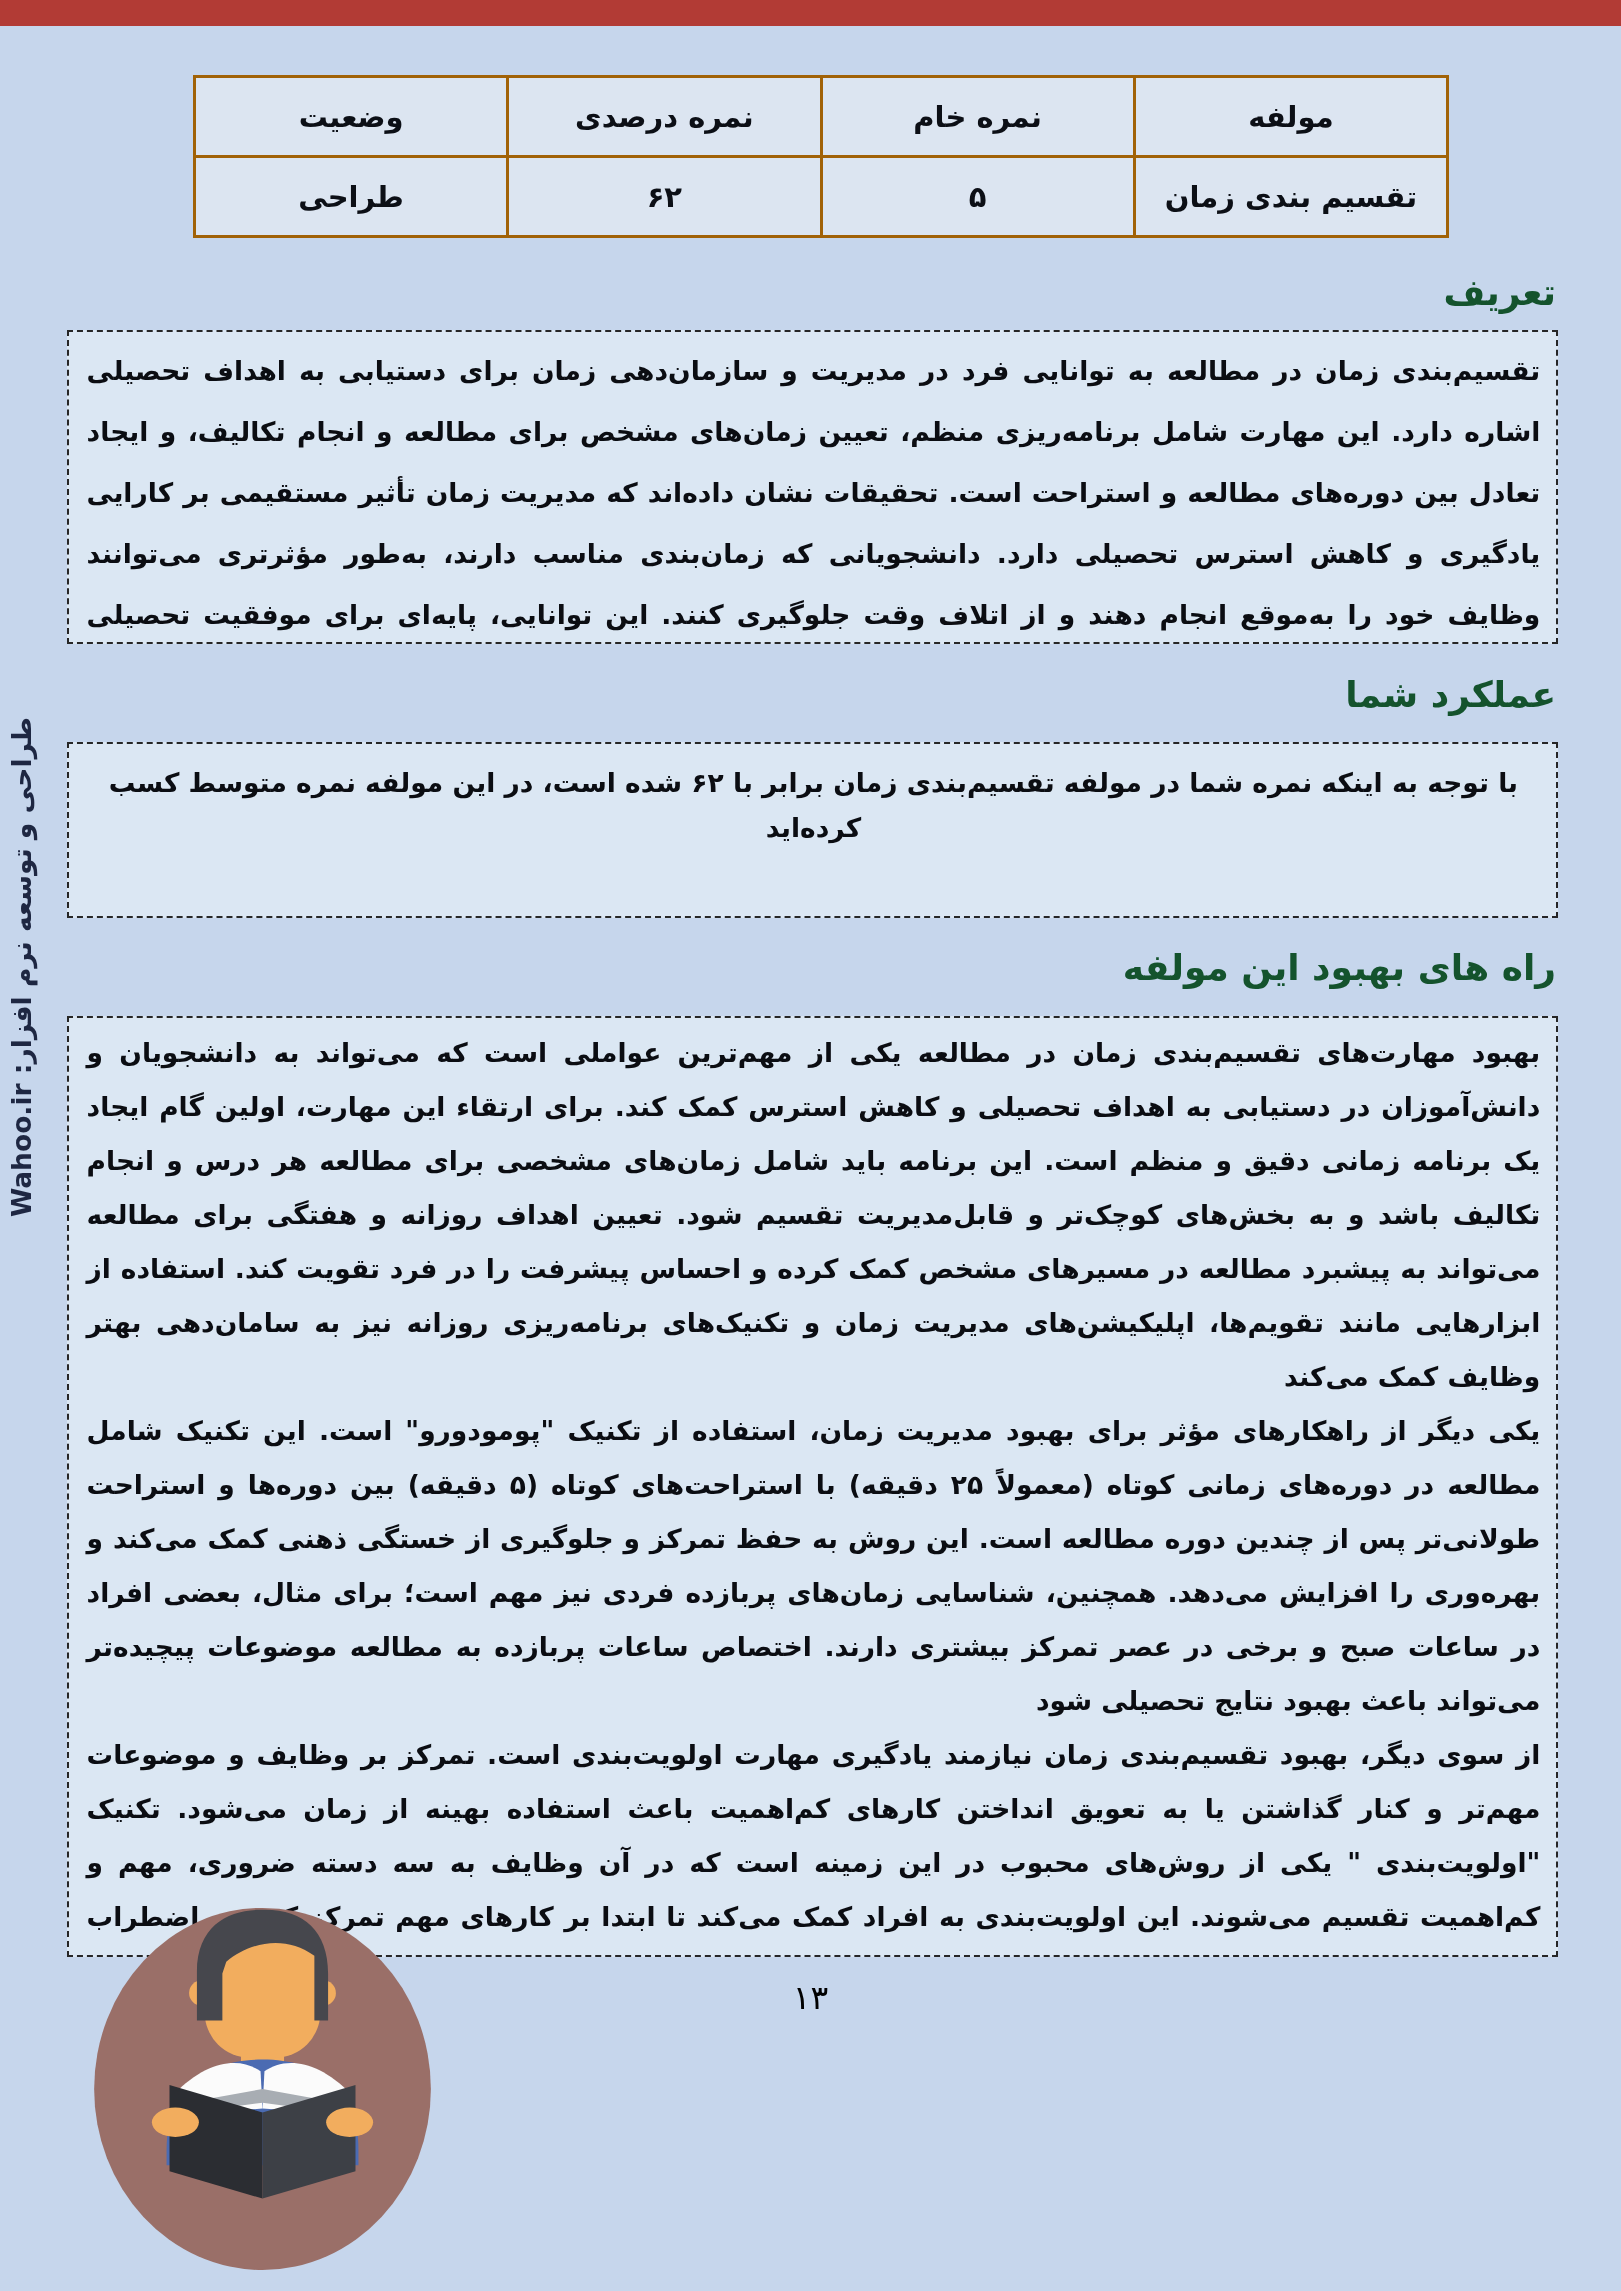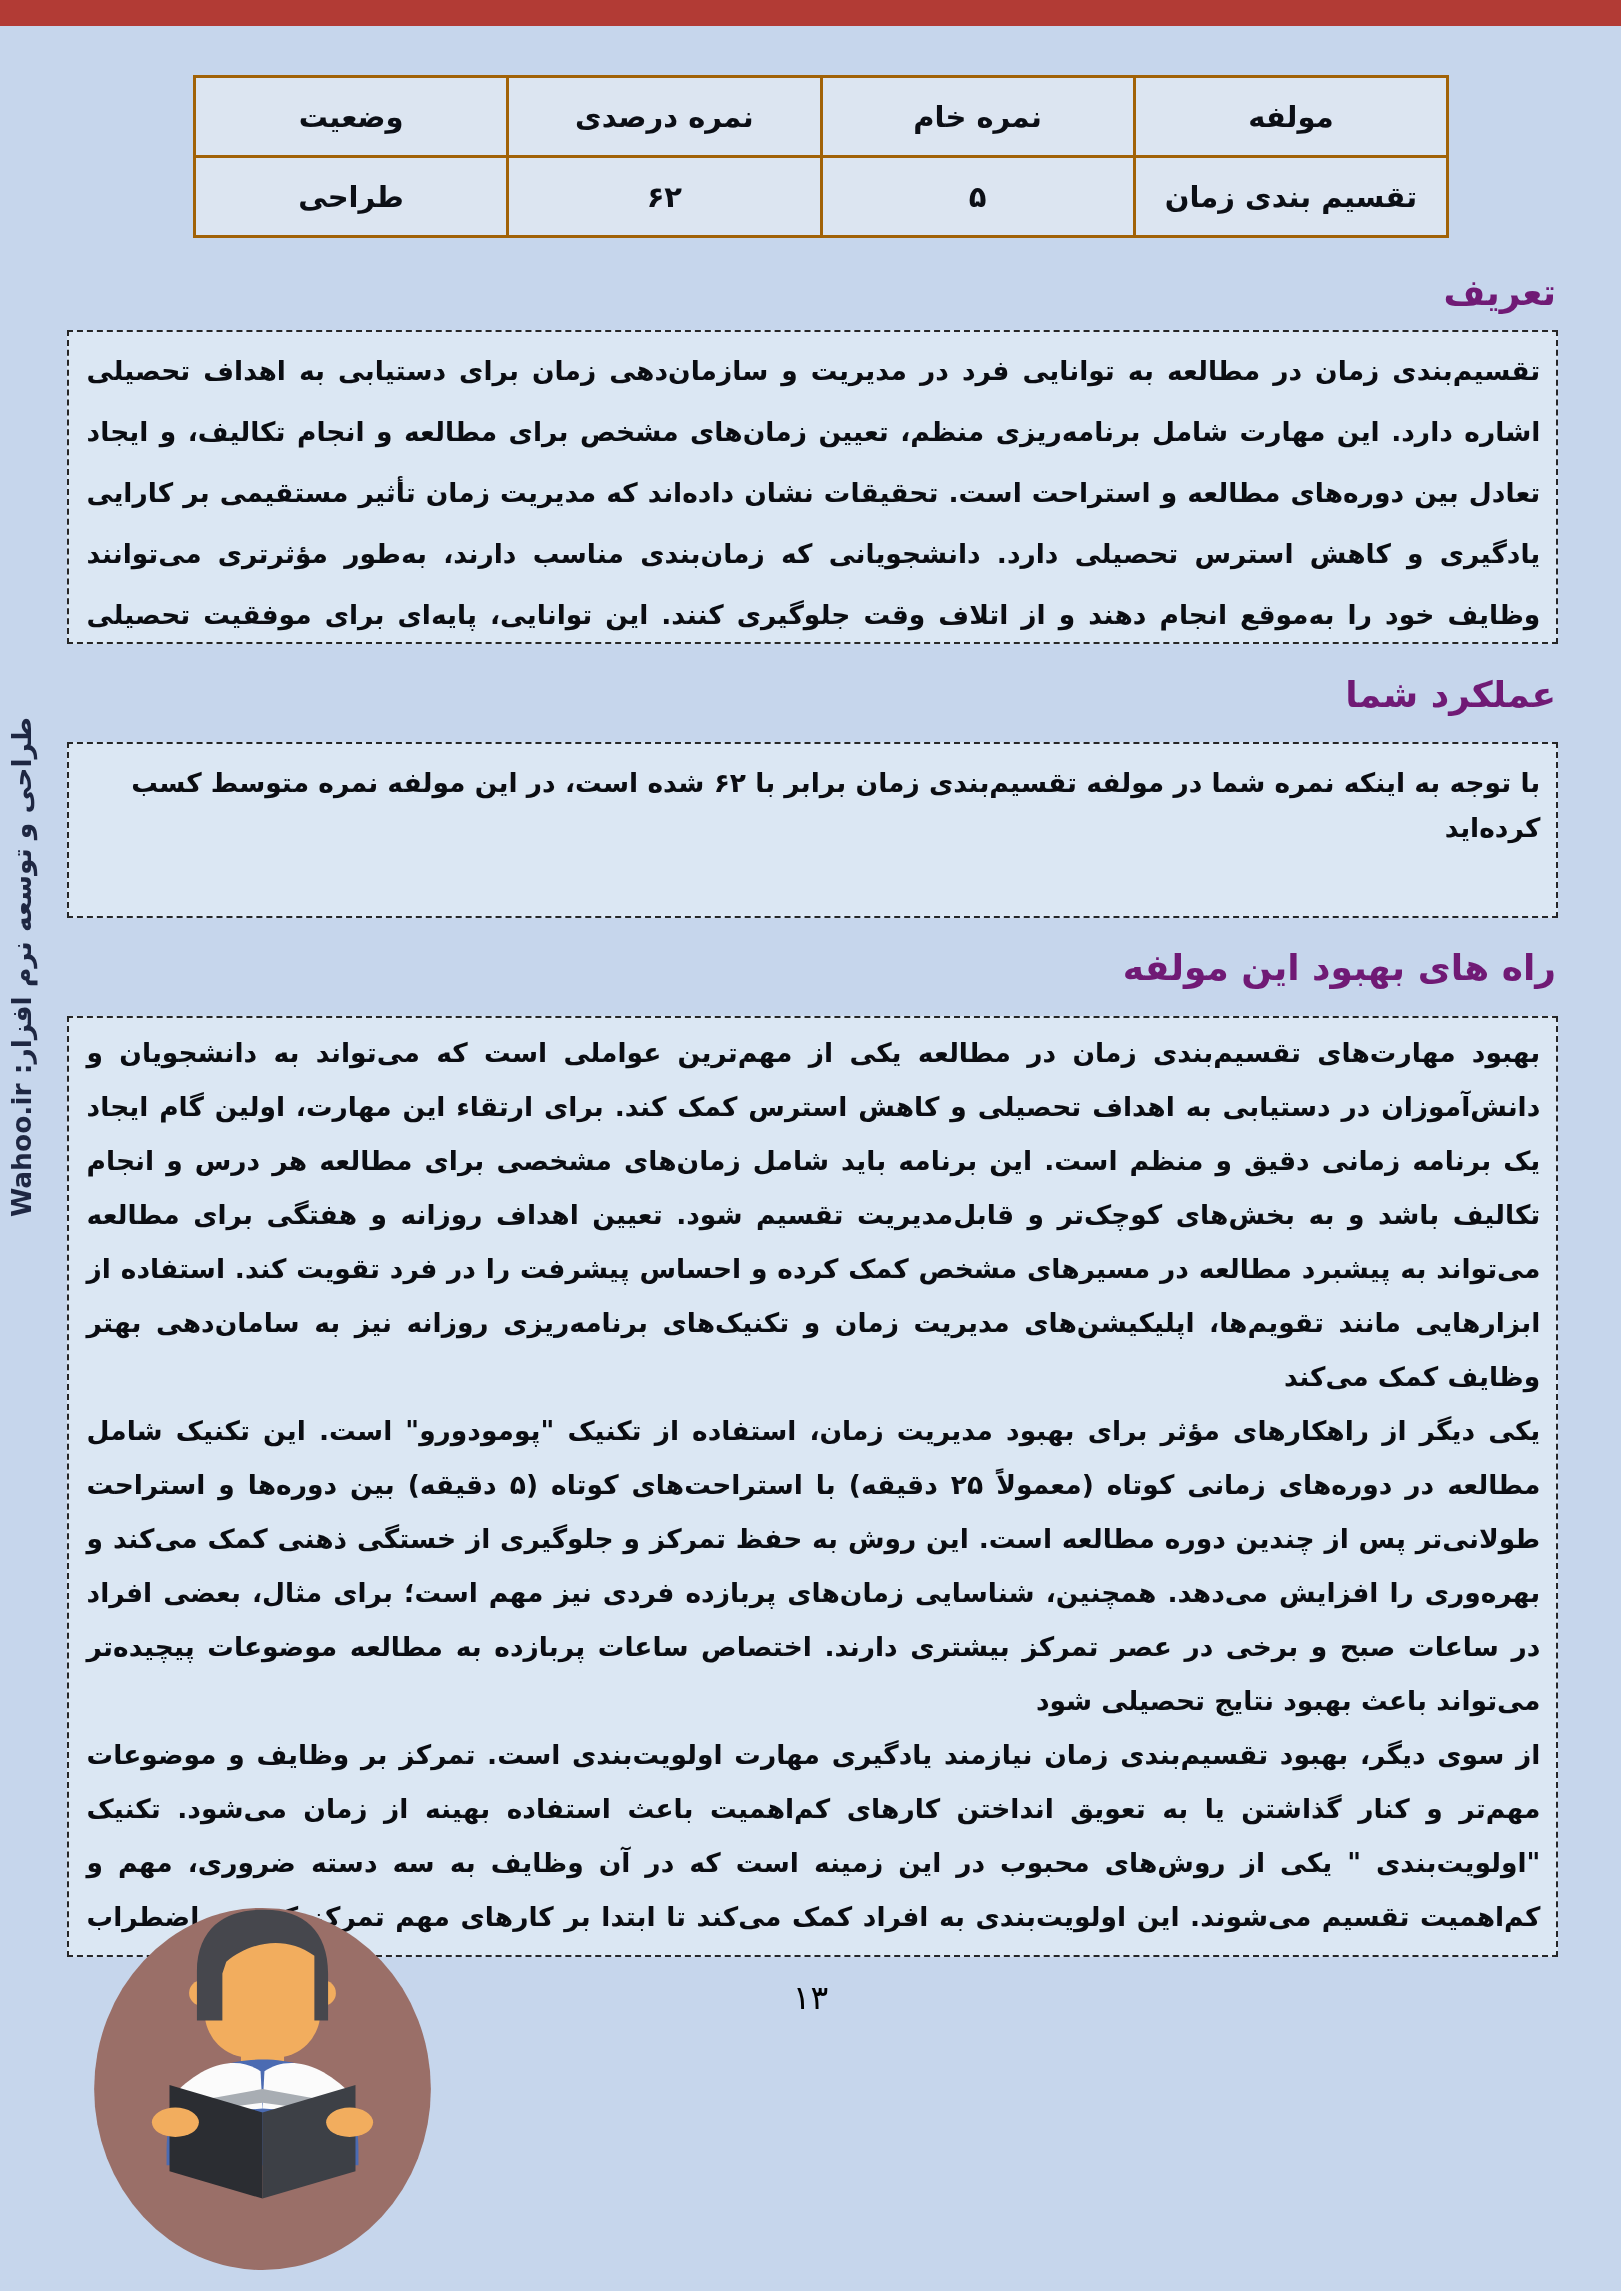--- a/index.html
+++ b/index.html
@@ -23,21 +23,21 @@
     border:3px solid #a16207;
     background:#dce5f1;
     text-align:center;vertical-align:middle;
     font-size:29px;font-weight:bold;color:#0c0f16;
     height:77px;padding:0 5.9px;
   }
   table.score-table thead th{border-bottom:2.9px solid #141414;}
   
   .sec-title{
     position:absolute;right:65px;margin:0;
-    font-size:36px;font-weight:bold;color:#701a75;
+    font-size:36px;font-weight:bold;color:#14532d;
     white-space:nowrap;
   }
   .t-def{top:272px;}
   .t-perf{top:674px;text-align:center;}
   .t-improve{top:947px;}
   
   .dashed-box{
     position:absolute;left:67px;right:63px;
     background:#dbe7f3;
     border:2px dashed #262626;
@@ -48,21 +48,21 @@
   }
   .dashed-box p{
     margin:0;
     font-size:26.5px;font-weight:bold;
     text-align:justify;text-justify:inter-word;
     direction:rtl;
   }
   .box-def{top:330px;height:314px;}
   .box-def p{line-height:61px;}
   .box-perf{top:742px;height:176px;}
-  .box-perf p{line-height:45px;padding-top:7.8px;text-align:right;}
+  .box-perf p{line-height:45px;padding-top:7.8px;text-align:center;}
   .box-improve{top:1016px;height:941px;}
   .box-improve p{line-height:54px;}
   
   .sidebar-credit{
     position:absolute;left:5.9px;top:1168px;width:451px;
     transform:rotate(-90deg);transform-origin:0 0;
     font-size:26.5px;font-weight:bold;color:#1e2742;
     direction:rtl;text-align:center;white-space:nowrap;
   }
   

